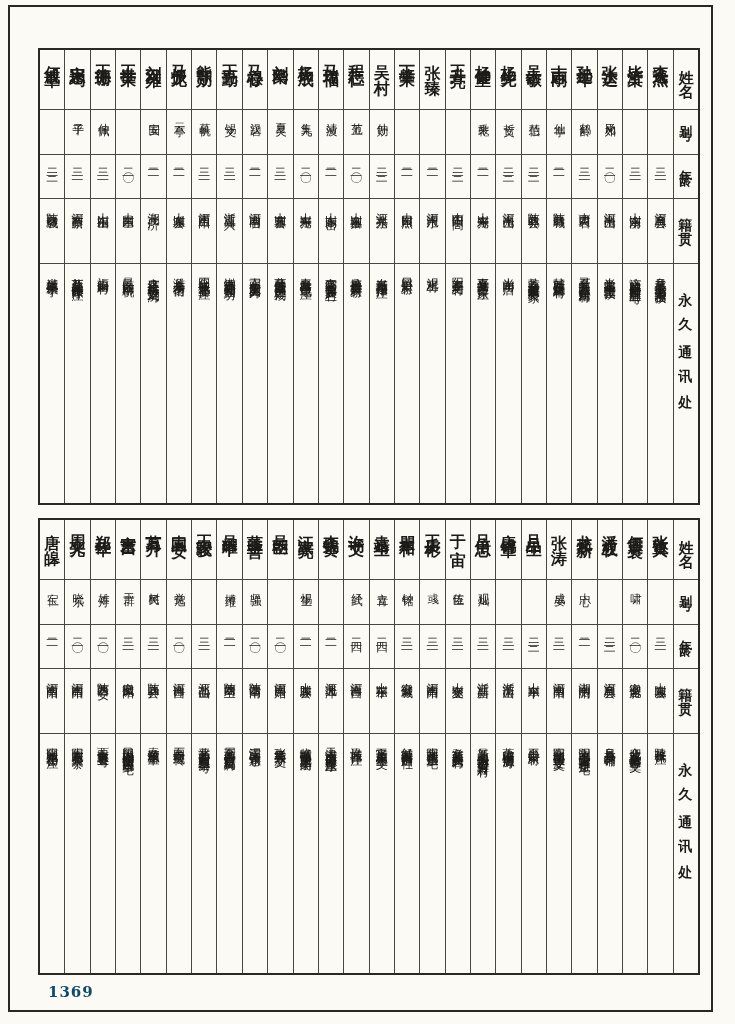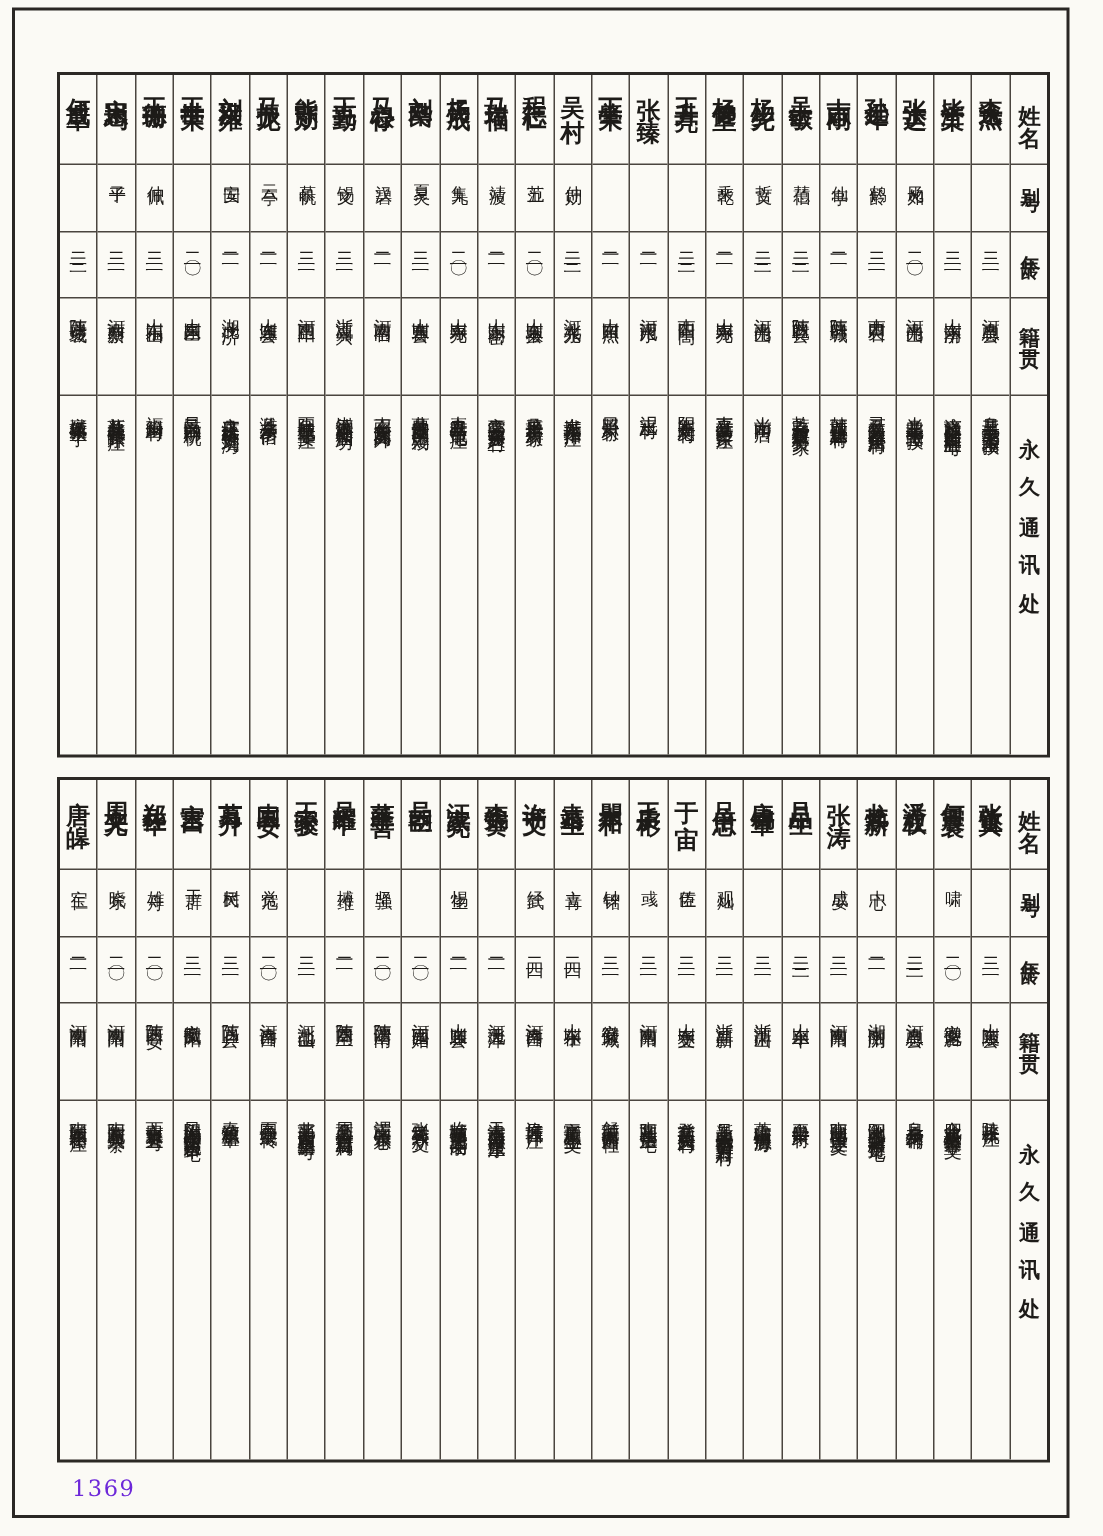--- a/index.html
+++ b/index.html
@@ -46,22 +46,23 @@
   .addr .vt{font-size:12px;letter-spacing:1.2px;padding-top:4px;}
   
   .col.hdr{background:#fbfaf5;}
   .hdr .name .vt{font-size:15px;letter-spacing:14px;padding-top:8px;}
   .hdr .hao .vt{font-size:13px;font-weight:bold;letter-spacing:4px;padding-top:5px;}
   .hdr .age .vt{font-size:13px;font-weight:bold;letter-spacing:3px;padding-top:5px;}
   .hdr .origin .vt{font-size:14px;font-weight:bold;letter-spacing:14px;padding-top:8px;}
   .hdr .addr .vt{font-size:14px;font-weight:bold;letter-spacing:26px;padding-top:16px;}
   .page-number{
     position:absolute;left:48px;top:983px;
-    font-family:"DejaVu Serif",serif;font-size:15px;color:#6d28d9;
+    font-family:"DejaVu Serif",serif;font-size:15px;color:#0c4a6e;
     letter-spacing:1px;
+    font-weight:bold;
   }
 </style>
 </head>
 <body>
 
 <div class="page">
   <div class="frame"></div>
   <section class="roster" id="table-top">
       <div class="col hdr">
         <div class="cell name">

